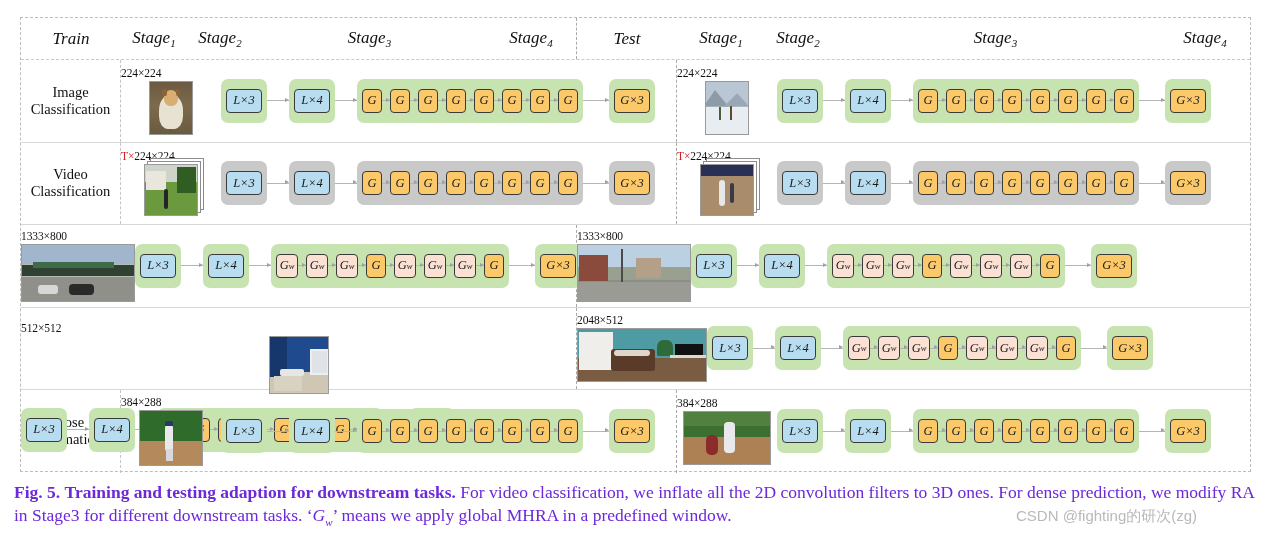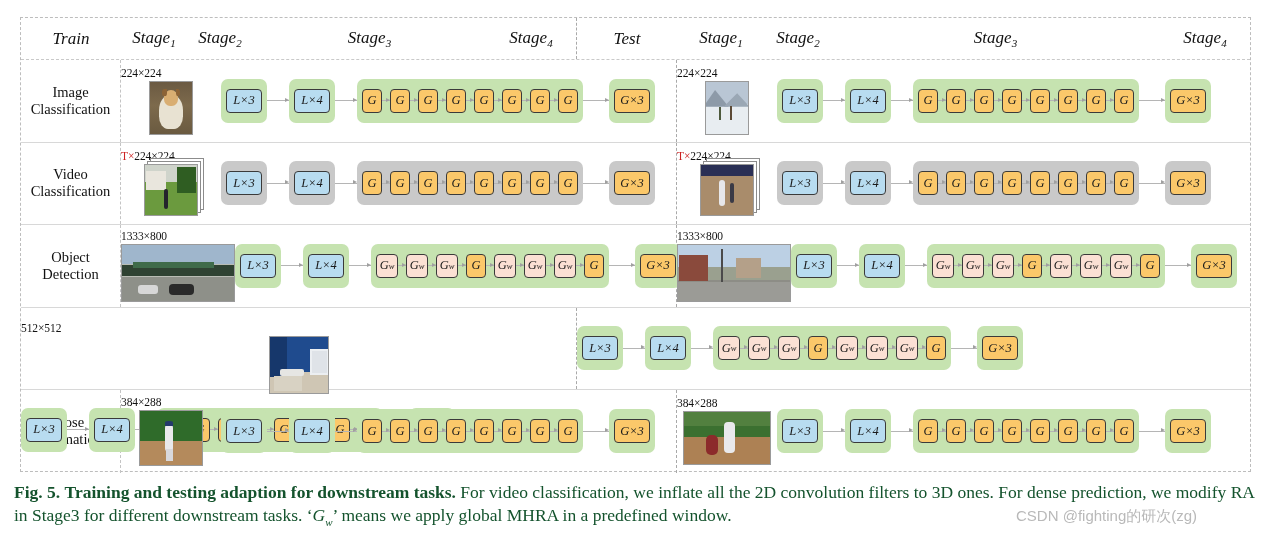--- a/index.html
+++ b/index.html
@@ -180,21 +180,21 @@
   .arrow.lng{width:26px;}
 
   
   #caption{
     position:absolute;
     left:14px; top:481px;
     width:1248px;
     font-family:"Liberation Serif", serif;
     font-size:17.5px;
     line-height:23px;
-    color:#14532d;
+    color:#6d28d9;
   }
   #caption b{font-weight:bold;}
   #caption i{font-style:italic;}
   #caption sub{font-size:11px;}
 
   
   #watermark{
     position:absolute;
     left:1016px; top:507px;
     font-family:"Liberation Sans", sans-serif;
@@ -504,26 +504,20 @@
               </div>
               <div class="arrow lng"></div>
               <div class="stagebox threed">
                 <div class="blk gx">G×3</div>
               </div>
             </div>
           </div>
         </div>
       </div>
       <div class="row body">
-        <div class="col-task">
-          <div class="task-name">
-            <div>Object</div>
-            <div>Detection</div>
-          </div>
-        </div>
         <div class="col-left">
           <div style="display: flex; align-items: center; width: 100%; height: 100%;">
             <div class="thumb-cell">
               <div class="res-label"><span>1333×800</span></div>
               <div class="thumb" style="width: 112px; height: 56px;">
                 <div class="art art-bridge">
                   <div class="span"></div>
                   <div class="train"></div>
                   <div class="car1"></div>
                   <div class="car2"></div>
@@ -688,20 +682,33 @@
               </div>
               <div class="arrow lng"></div>
               <div class="stagebox">
                 <div class="blk gx">G×3</div>
               </div>
             </div>
           </div>
         </div>
         <div class="col-right">
           <div style="display: flex; align-items: center; width: 100%; height: 100%;">
+            <div class="thumb-cell">
+              <div class="res-label"><span>2048×512</span></div>
+              <div class="thumb" style="width: 128px; height: 52px;">
+                <div class="art art-bed">
+                  <div class="wardrobe"></div>
+                  <div class="bed"></div>
+                  <div class="pillow"></div>
+                  <div class="plant"></div>
+                  <div class="tv"></div>
+                  <div class="desk"></div>
+                </div>
+              </div>
+            </div>
             <div class="pipe">
               <div class="stagebox">
                 <div class="blk l">L×3</div>
               </div>
               <div class="arrow mid"></div>
               <div class="stagebox">
                 <div class="blk l">L×4</div>
               </div>
               <div class="arrow mid"></div>
               <div class="stagebox">

